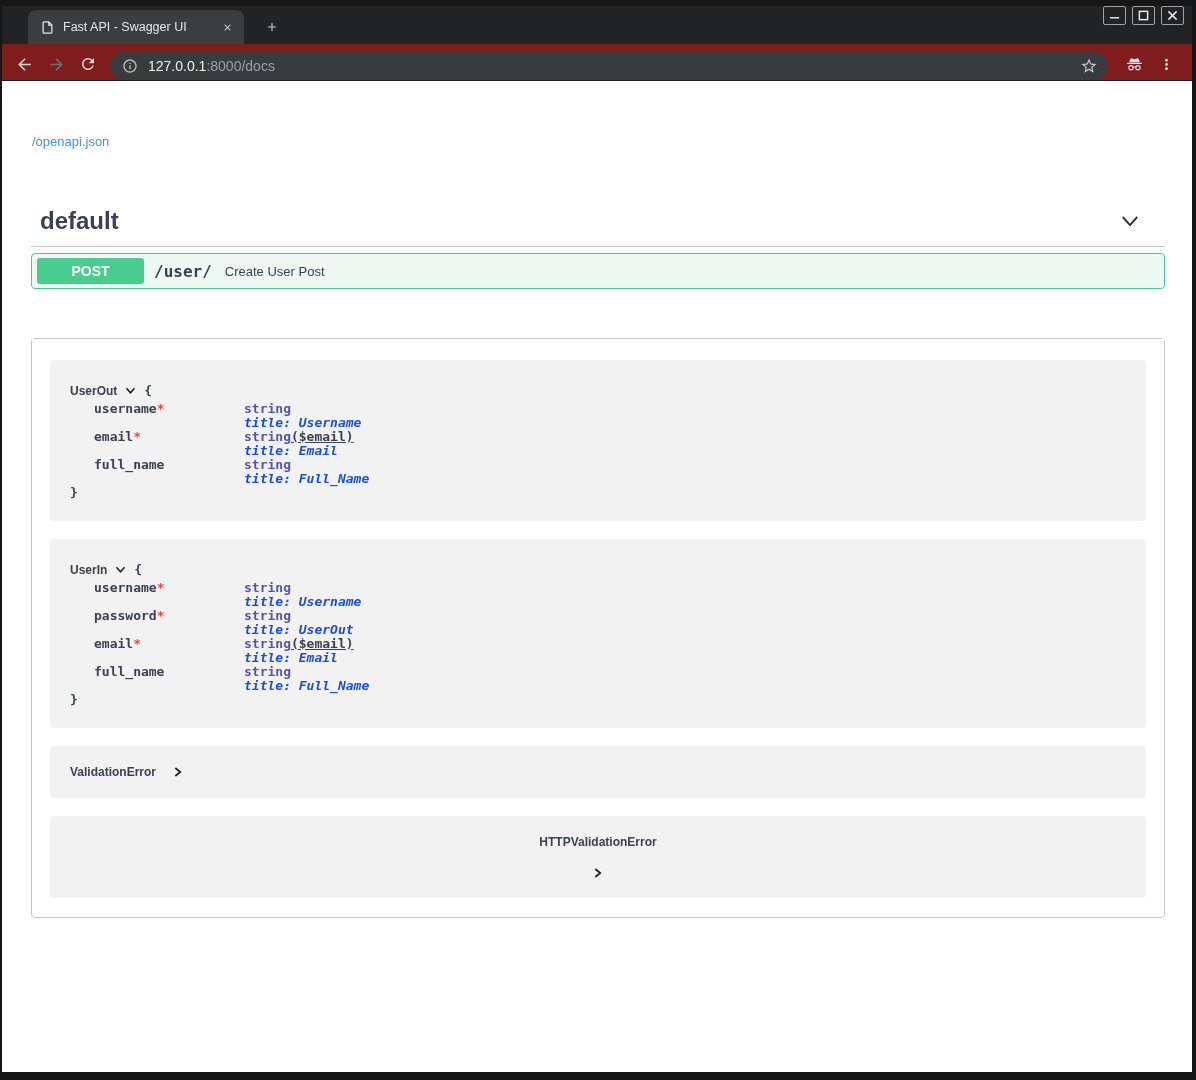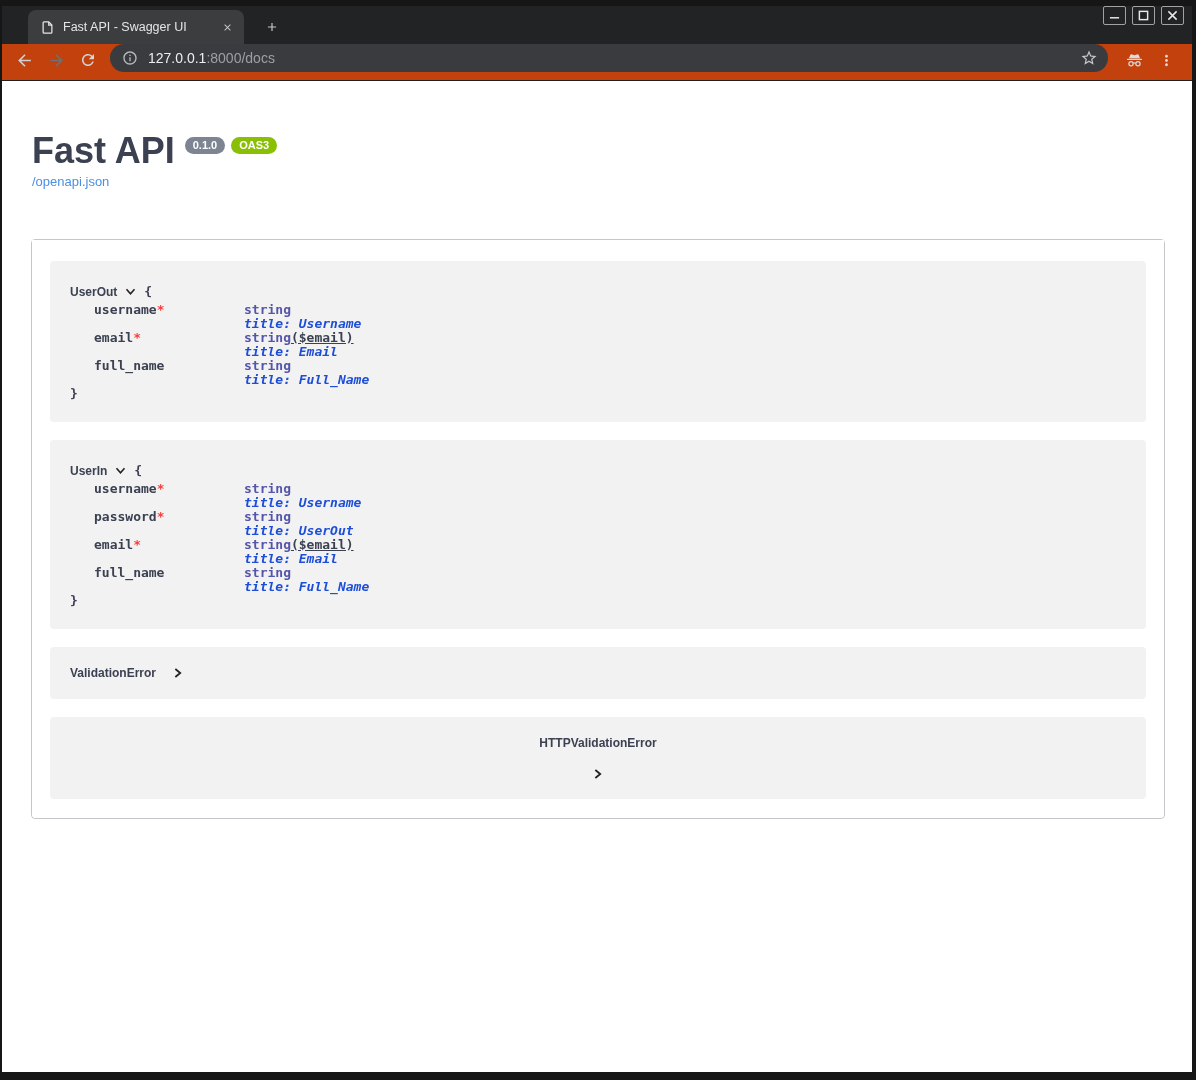--- a/index.html
+++ b/index.html
@@ -17,22 +17,22 @@
   .tab-title { color:#e4e6e8; font-size:12.5px; flex:1; margin-left:8px; white-space:nowrap;
                overflow:hidden; }
   .tab-close { width:18px; height:18px; display:flex; align-items:center; justify-content:center;
                border-radius:50%; }
   .newtab { width:28px; height:28px; margin:0 0 3px 14px; display:flex; align-items:center; justify-content:center; border-radius:50%; }
   .win-controls { position:absolute; top:0; right:8px; display:flex; gap:6px; }
   .wc { width:23px; height:19px; border:1px solid #a0a2a4; border-radius:2px;
         display:flex; align-items:center; justify-content:center; background:transparent; }
 
   
-  .toolbar { height:37px; background:#c2410c; border-bottom:1px solid #1f2022;
-             display:flex; align-items:flex-start; padding:0 10px 0 6px; flex:none; }
+  .toolbar { height:37px; background:#7f1d1d; border-bottom:1px solid #1f2022;
+             display:flex; align-items:flex-end; padding:0 10px 0 6px; flex:none; }
   .navbtn { width:32px; height:32px; display:flex; align-items:center; justify-content:center; border-radius:50%; flex:none; }
   .omnibox { flex:1; height:28px; margin:0 10px 0 6px; background:#3a3b3e; border-radius:14px;
              display:flex; align-items:center; padding:0 10px 0 12px; }
   .url { font-size:14px; margin-left:10px; flex:1; white-space:nowrap; }
   .url .host { color:#eceeef; }
   .url .rest { color:#9ba0a5; }
 
   
   .content { flex:1; background:#ffffff; overflow:hidden; color:#3b4151; }
 
@@ -163,31 +163,35 @@
     <span class="navbtn">
       <svg width="17" height="17" viewBox="0 0 24 24" fill="#dadcde">
         <path d="M12 8c1.1 0 2-.9 2-2s-.9-2-2-2-2 .9-2 2 .9 2 2 2zm0 2c-1.1 0-2 .9-2 2s.9 2 2 2 2-.9 2-2-.9-2-2-2zm0 6c-1.1 0-2 .9-2 2s.9 2 2 2 2-.9 2-2-.9-2-2-2z"></path>
       </svg>
     </span>
   </div>
 
   <div class="content">
 
     <div class="info">
-      <div class="title-row">
-        <span class="api-title">Fast API</span>
-        <span class="badges">
-          <span class="badge version">0.1.0</span>
-          <span class="badge oas">OAS3</span>
-        </span>
-      </div>
       <a class="spec-link" href="#">/openapi.json</a>
     </div>
 
-
+    <div class="tag-header">
+      <span class="tag-name">default</span>
+      <svg width="18" height="13" viewBox="0 0 20 14">
+        <polyline points="2,2 10,11 18,2" fill="none" stroke="#333" stroke-width="2.2"></polyline>
+      </svg>
+    </div>
+
+    <div class="opblock">
+      <span class="method-badge">POST</span>
+      <span class="op-path">/user/</span>
+      <span class="op-summary">Create User Post</span>
+    </div>
 
     <div class="models">
       <div class="models-body">
 
         <div class="model-box expanded">
           <div class="model-title-row">
             <span class="model-name">UserOut</span>
             <svg width="11" height="8" viewBox="0 0 12 9">
               <polyline points="1.5,1.5 6,6.5 10.5,1.5" fill="none" stroke="#222" stroke-width="1.8"></polyline>
             </svg>

